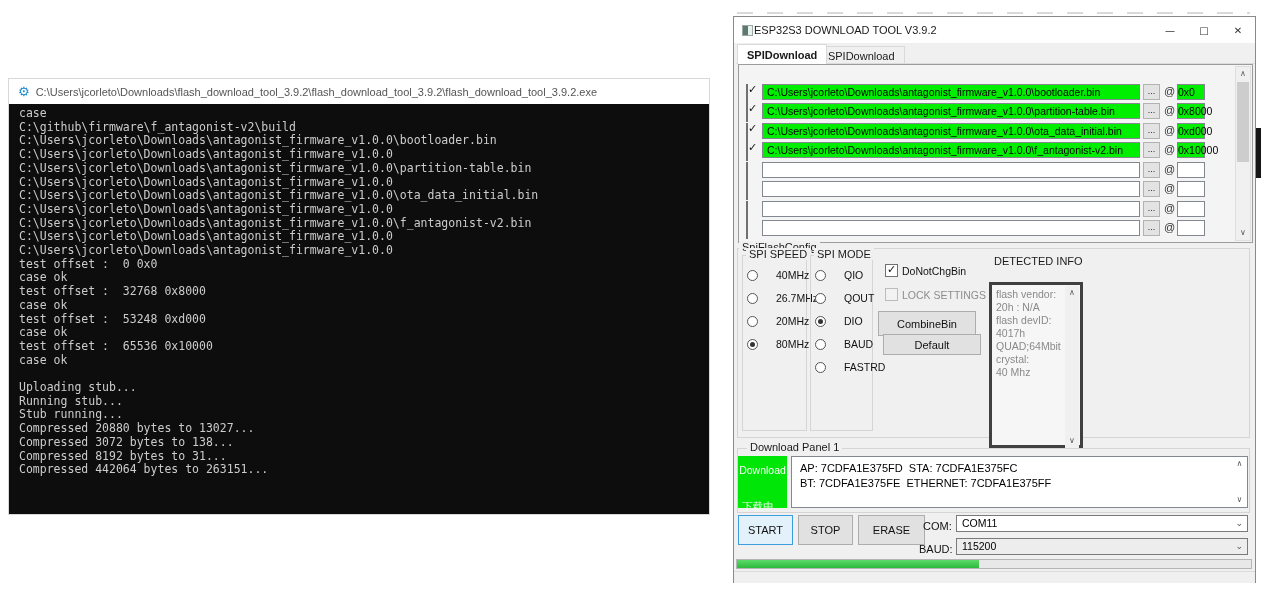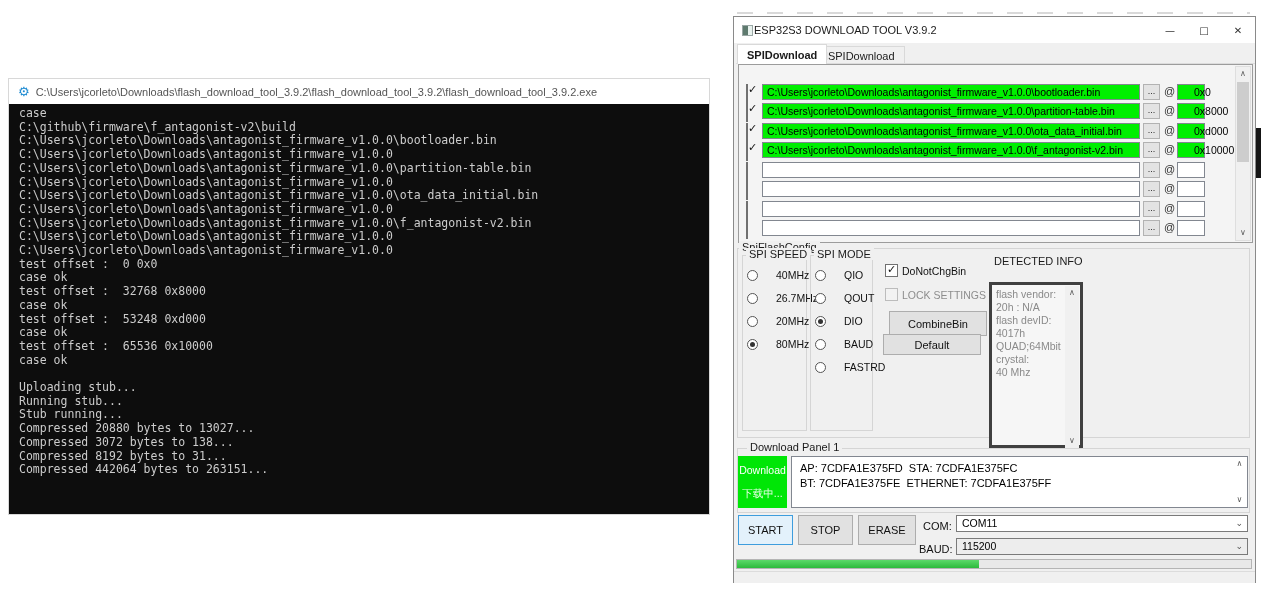--- a/index.html
+++ b/index.html
@@ -51,21 +51,21 @@
     font-family:"DejaVu Sans", sans-serif; }
   .cb.disabled { border-color:#bcbcbc; background:#f2f2f2; }
   .file-field { position:absolute; left:28px; width:378px; height:16px; background:#fff;
     border:1px solid #828790; font-size:10.5px; line-height:14px; padding:0 0 0 4px; color:#000;
     white-space:nowrap; overflow:hidden; }
   .file-field.checked { background:#00ef00; }
   .browse-btn { position:absolute; left:409px; width:17px; height:16px; background:#e3e3e3;
     border:1px solid #b2b2b2; font-size:9px; line-height:12px; text-align:center; color:#222; }
   .at-sym { position:absolute; left:430px; width:12px; height:16px; font-size:11px; line-height:15px; color:#333; }
   .offset-field { position:absolute; left:443px; width:28px; height:16px; background:#fff;
-    border:1px solid #828790; font-size:10.5px; line-height:14px; padding-left:16px; color:#000; }
+    border:1px solid #828790; font-size:10.5px; line-height:14px; padding-left:0; color:#000; }
   .offset-field.checked { background:#00ef00; }
 
   
   .vscroll { position:absolute; background:#f0f0f0; border:1px solid #dedede; }
   .vscroll .arr { position:absolute; left:0; right:0; height:14px; text-align:center;
     font-family:"DejaVu Sans", sans-serif; font-size:8px; color:#5a5a5a; line-height:14px; }
   .vscroll .arr.up { top:0; }
   .vscroll .arr.dn { bottom:0; }
   .vscroll .thumb { position:absolute; left:1px; right:1px; background:#cdcdcd; }
   #filelist-scroll { left:501px; top:49px; width:16px; height:175px; }
@@ -102,31 +102,31 @@
   #detected-lines { position:absolute; left:4px; top:3px; right:16px; bottom:2px;
     font-size:10.5px; line-height:13px; color:#8a8a8a; white-space:pre; overflow:hidden; }
   #detected-scroll { right:1px; top:1px; width:14px; height:162px; border:none; }
 
   
   #dl-group { left:3px; top:431px; width:513px; height:65px; }
   #dl-label { left:13px; top:424px; }
   #dl-status { position:absolute; left:4px; top:439px; width:49px; height:52px; background:#00e606;
     text-align:center; }
   #dl-status .l1 { margin-top:8px; font-size:10.5px; color:#ffffff; }
-  #dl-status .l2 { margin-top:11px; font-size:10.5px; color:#e9ffe9; }
+  #dl-status .l2 { margin-top:24px; font-size:10.5px; color:#e9ffe9; }
   #dl-info { position:absolute; left:57px; top:439px; width:457px; height:52px; background:#ffffff;
     border:1px solid #828790; }
   #dl-info .txt { position:absolute; left:8px; top:4px; right:18px; font-size:11px; line-height:15px;
     color:#000; white-space:pre; overflow:hidden; }
   #dlinfo-scroll { right:0; top:0; width:15px; height:50px; border:none; background:transparent; }
 
   
   #start-btn { left:4px; top:498px; width:55px; height:30px; background:#e3f1fb; border:1px solid #3e9ddd; }
   #stop-btn  { left:64px; top:498px; width:55px; height:30px; }
-  #erase-btn { left:124px; top:498px; width:58px; height:30px; }
+  #erase-btn { left:124px; top:498px; width:67px; height:30px; }
   .combo-label { position:absolute; font-size:11px; color:#111; }
   .combo { position:absolute; height:17px; border:1px solid #7a7a7a; background:#fff;
     font-size:10.5px; line-height:15px; padding-left:5px; color:#000; }
   .combo .dd { position:absolute; right:4px; top:0; font-family:"DejaVu Sans", sans-serif;
     font-size:9px; color:#555; line-height:15px; }
   #com-combo { left:222px; top:498px; width:292px; }
   #baud-combo { left:222px; top:521px; width:292px; background:#ededed; }
 
   #progress { position:absolute; left:2px; top:542px; width:516px; height:10px;
     background:#e8e8e8; border:1px solid #b4b4b4; }
@@ -297,21 +297,21 @@
 
     <span class="cb-item" style="left:151px; top:247px;align-items:flex-end;">
       <span class="cb checked"></span>
       <span class="lbl">DoNotChgBin</span>
       </span>
     <span class="cb-item disabled" style="left:151px; top:271px;">
       <span class="cb disabled"></span>
       <span class="lbl">LOCK SETTINGS</span>
       </span>
 
-    <div class="winbutton" style="left:155px; top:294px; width:98px; height:25px;">CombineBin</div>
+    <div class="winbutton" style="left:144px; top:294px; width:98px; height:25px;">CombineBin</div>
     <div class="winbutton" style="left:149px; top:317px; width:98px; height:21px;">Default</div>
 
     <span class="grouplabel" id="detected-label">DETECTED INFO</span>
     <div id="detected-box">
       <div id="detected-lines">flash vendor:
 20h : N/A
 flash devID:
 4017h
 QUAD;64Mbit
 crystal:

